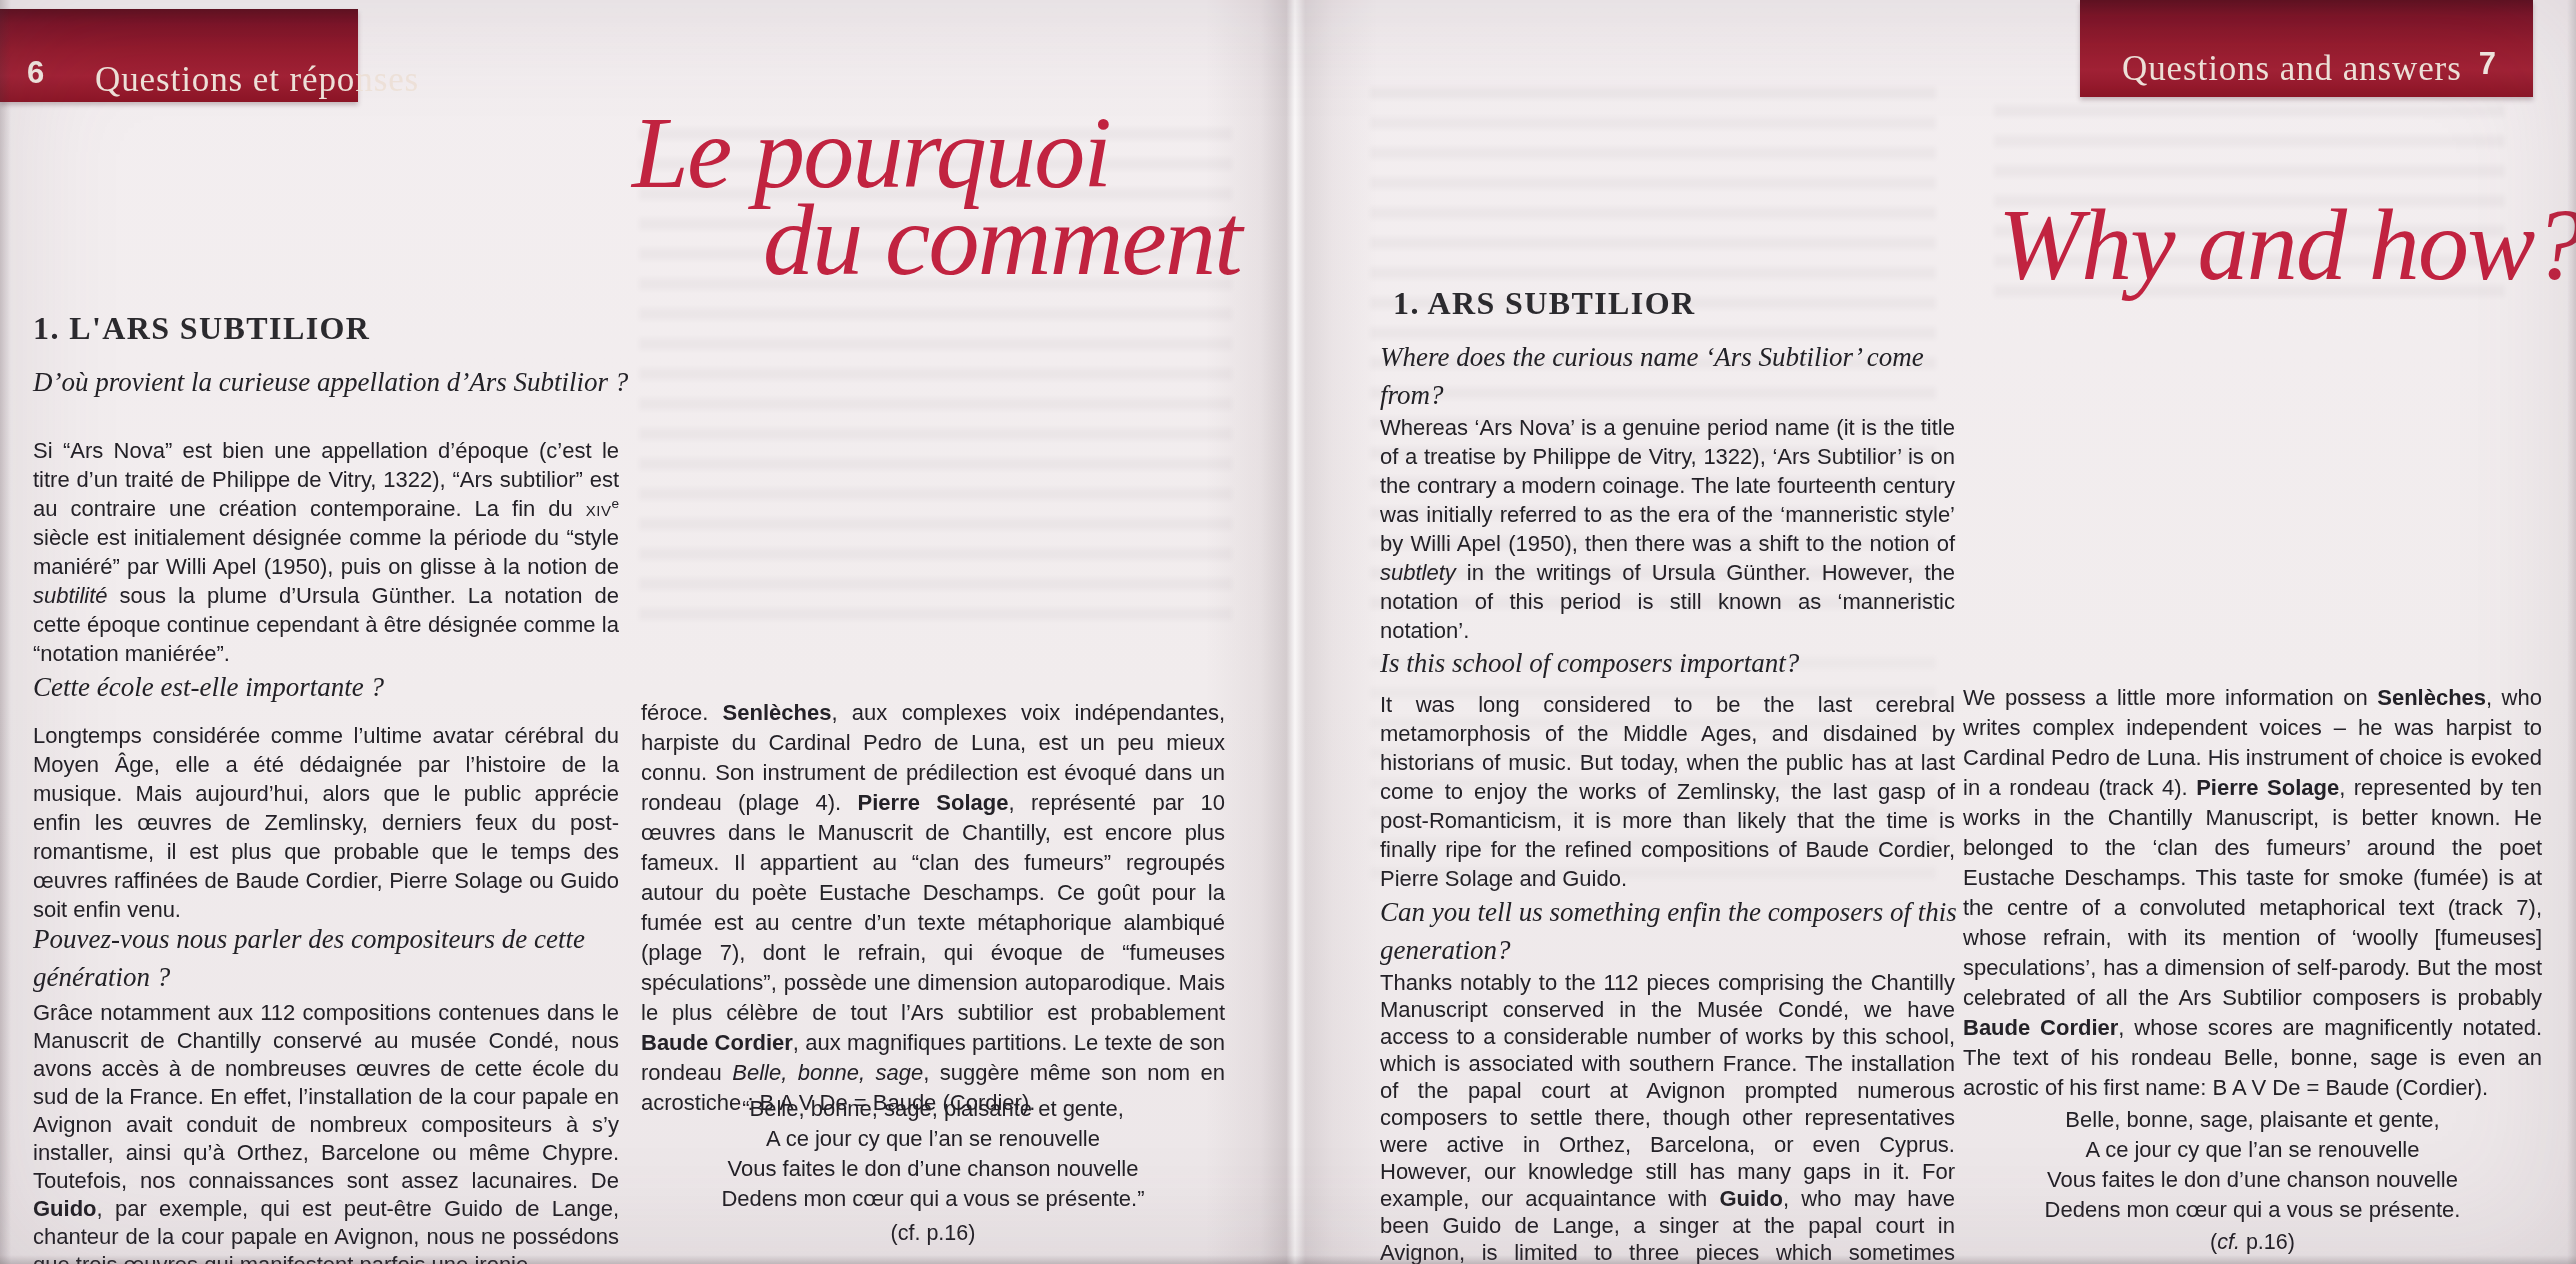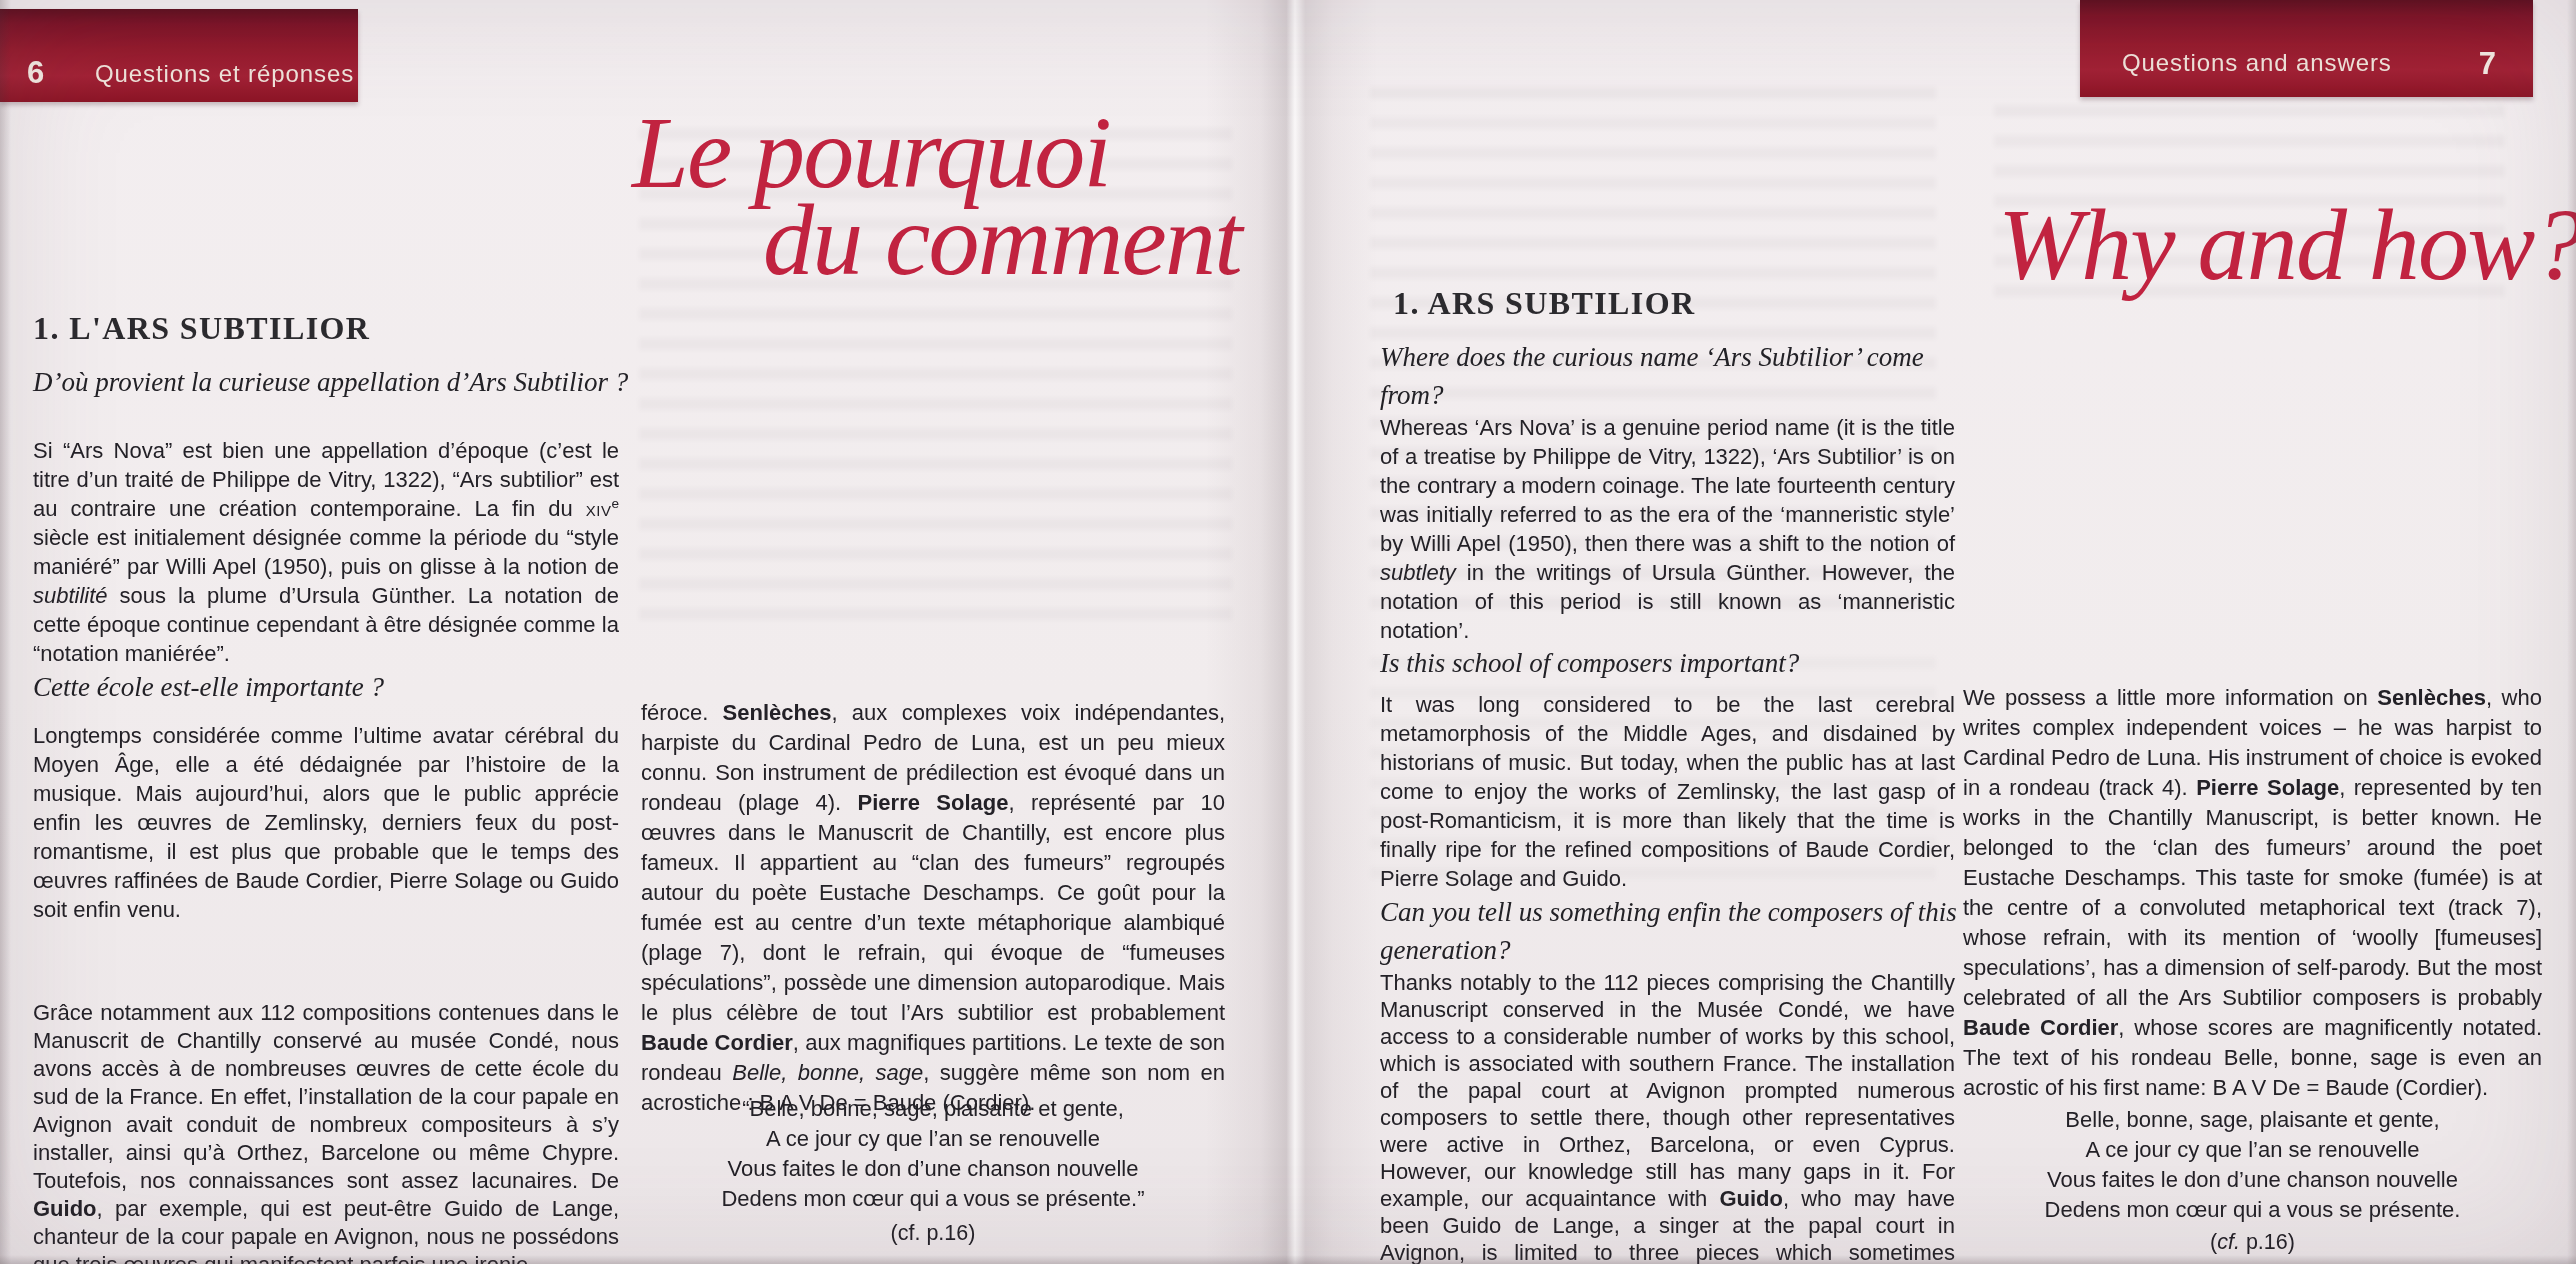--- a/index.html
+++ b/index.html
@@ -17,22 +17,22 @@
   .band{
     position:absolute;
     background:linear-gradient(180deg,#5e0e1e 0%,#7c1226 16%,#951a2d 45%,#a22135 72%,#8c1526 100%);
     box-shadow:0 2.7px 4.6px rgba(60,20,30,.25);
   }
   .band .num{
     position:absolute;font-weight:bold;font-size:31px;color:#f3e9e1;
     font-family:"Liberation Sans",sans-serif;
   }
   .band .runhead{
-    position:absolute;font-family:Liberation Sans, sans-serif;
-    font-size:24px;letter-spacing:0.9px;color:#efe3da;white-space:nowrap;
+    position:absolute;font-family:Liberation Serif, serif;
+    font-size:35px;letter-spacing:0.9px;color:#efe3da;white-space:nowrap;
   }
 
   
   .bigtitle{
     position:absolute;font-family:"Liberation Serif",serif;font-style:italic;
     font-size:102px;line-height:1;color:#c12340;white-space:nowrap;
     letter-spacing:-1.8px;font-weight:500;
   }
 
   
@@ -104,20 +104,21 @@
     <div class="sechead" style="left:33px;top:310px;">1. L'ARS SUBTILIOR</div>
 
     <div class="q" style="left:33px;top:363px;width:607px;">D’où provient la curieuse appellation d’Ars Subtilior ?</div>
 
     <div class="p" style="left:33px;top:436px;width:586px;"><span>Si “Ars Nova” est bien une appellation d’époque (c’est le titre d’un traité de Philippe de Vitry, 1322), “Ars subtilior” est au contraire une création contemporaine. La fin du </span><span class="sc">xiv</span><sup>e</sup><span> siècle est initialement désignée comme la période du “style maniéré” par Willi Apel (1950), puis on glisse à la notion de </span><span class="i">subtilité</span><span> sous la plume d’Ursula Günther. La notation de cette époque continue cependant à être désignée comme la “notation maniérée”.</span></div>
 
     <div class="q" style="left:33px;top:668px;">Cette école est-elle importante ?</div>
 
     <div class="p" style="left:33px;top:721px;width:586px;"><span>Longtemps considérée comme l’ultime avatar cérébral du Moyen Âge, elle a été dédaignée par l’histoire de la musique. Mais aujourd’hui, alors que le public apprécie enfin les œuvres de Zemlinsky, derniers feux du post-romantisme, il est plus que probable que le temps des œuvres raffinées de Baude Cordier, Pierre Solage ou Guido soit enfin venu.</span></div>
 
+    <div class="q" style="left:33px;top:920px;width:607px;">Pouvez-vous nous parler des compositeurs de cette génération ?</div>
 
     <div class="p" style="left:33px;top:999px;width:586px;line-height:28px;"><span>Grâce notamment aux 112 compositions contenues dans le Manuscrit de Chantilly conservé au musée Condé, nous avons accès à de nombreuses œuvres de cette école du sud de la France. En effet, l’installation de la cour papale en Avignon avait conduit de nombreux compositeurs à s’y installer, ainsi qu’à Orthez, Barcelone ou même Chypre. Toutefois, nos connaissances sont assez lacunaires. De </span><span class="b">Guido</span><span>, par exemple, qui est peut-être Guido de Lange, chanteur de la cour papale en Avignon, nous ne possédons que trois œuvres qui manifestent parfois une ironie</span></div>
 
     <div class="p" style="left:641px;top:698px;width:584px;line-height:30px;"><span>féroce. </span><span class="b">Senlèches</span><span>, aux complexes voix indépendantes, harpiste du Cardinal Pedro de Luna, est un peu mieux connu. Son instrument de prédilection est évoqué dans un rondeau (plage 4). </span><span class="b">Pierre Solage</span><span>, représenté par 10 œuvres dans le Manuscrit de Chantilly, est encore plus fameux. Il appartient au “clan des fumeurs” regroupés autour du poète Eustache Deschamps. Ce goût pour la fumée est au centre d’un texte métaphorique alambiqué (plage 7), dont le refrain, qui évoque de “fumeuses spéculations”, possède une dimension autoparodique. Mais le plus célèbre de tout l’Ars subtilior est probablement </span><span class="b">Baude Cordier</span><span>, aux magnifiques partitions. Le texte de son rondeau </span><span class="i">Belle, bonne, sage</span><span>, suggère même son nom en acrostiche : B A V De = Baude (Cordier).</span></div>
 
     <div class="poem" style="left:641px;top:1094px;width:584px;">
         <div>“Belle, bonne, sage, plaisante et gente,</div>
         <div>A ce jour cy que l’an se renouvelle</div>
         <div>Vous faites le don d’une chanson nouvelle</div>
         <div>Dedens mon cœur qui a vous se présente.”</div>

